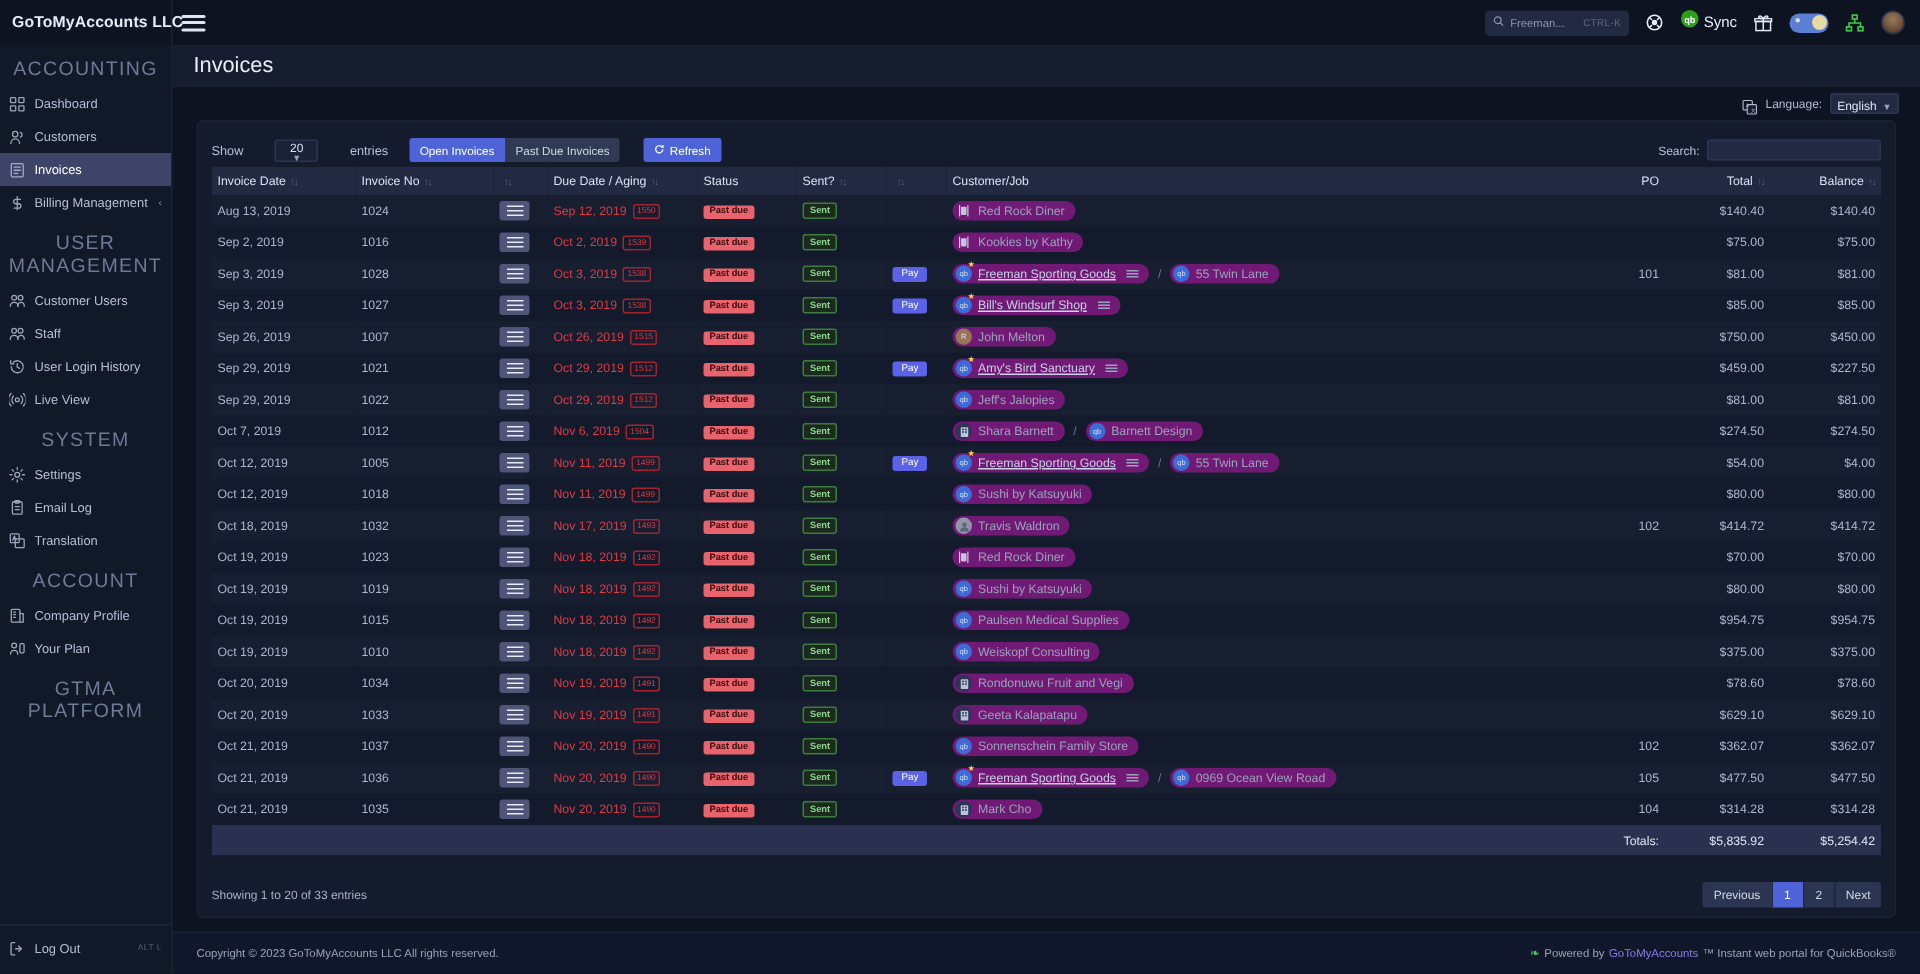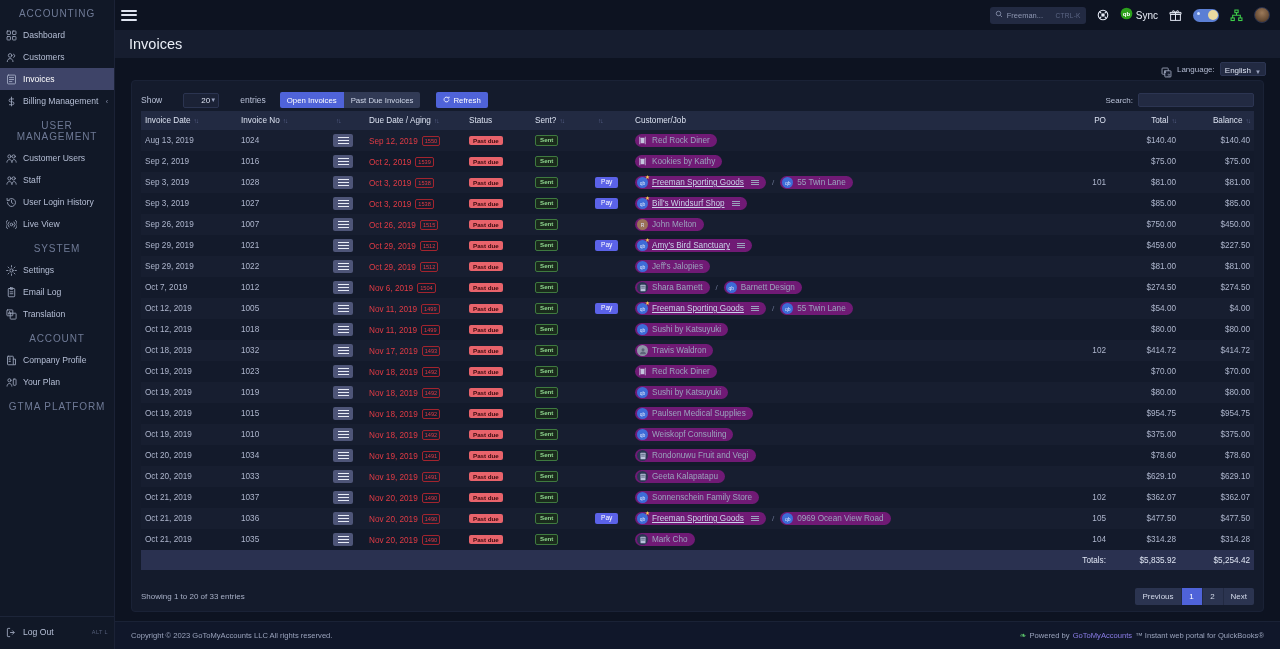--- a/index.html
+++ b/index.html
@@ -24,21 +24,21 @@
   .brand {
     height: 30px;
     display: flex; align-items: center;
     padding-left: 8px;
     font-size: 10.5px; font-weight: 700; color: #e8ecf6;
     letter-spacing: .1px;
     background: #0d1321;
     white-space: nowrap;
   }
   .sect-label {
-    font-size: 10px; letter-spacing: .9px;
+    font-size: 13px; letter-spacing: .9px;
     color: #6f7a96; text-transform: uppercase;
     text-align: center; padding: 8px 0 5px 0;
     font-weight: 400;
   }
   .nav-item {
     display: flex; align-items: center; gap: 6px;
     height: 22px; padding: 0 6px;
     font-size: 8.6px; color: #b6bfd6;
     cursor: pointer; white-space: nowrap;
     position: relative;
@@ -112,21 +112,21 @@
     padding: 8px 9px 6px 9px;
     height: 532px; display:flex; flex-direction:column;
     border:1px solid #1a2236;
   }
   .card-top { display:flex; align-items:center; gap:8px; height:22px; }
   .show-entries { display:flex; align-items:center; gap:21px; font-size:8.5px; color:#b9c1d7;}
   .entries-select {
     background:#1b2236; border:1px solid #2b3450; border-radius:2px;
     height:15px; width:29px; font-size:8px; color:#dfe4f2;
     display:flex; align-items:center; justify-content:space-between;
-    padding:0 17px; cursor:pointer;
+    padding:0 3px; cursor:pointer;flex-direction:column;
   }
   .entries-select .car { font-size:6px; color:#9aa3bf;}
   .btn-group { display:flex; margin-left:6px; }
   .btn-tab {
     height:16px; padding:0 7px; font-size:7.8px;
     display:flex; align-items:center; cursor:pointer;
     background:#2b3450; color:#cfd6e8; border:none;
   }
   .btn-tab.active { background:#4f63d9; color:#fff; }
   .btn-tab:first-child { border-radius:2px 0 0 2px;}
@@ -250,20 +250,21 @@
     margin-top:auto;
   }
   .footer .right { margin-left:auto; display:flex; align-items:center; gap:3px;}
   .footer .brandlink { color:#8b7de8; }
   .leaf { color:#5ac16a; font-size:8px; }
 </style>
 </head>
 <body>
 
 <div id="sidebar">
+  <div class="brand">GoToMyAccounts LLC</div>
   <div id="nav-sections">
       <div class="sect-label">ACCOUNTING</div>
       <div class="nav-item">
         <span class="nav-ico">
           <svg viewBox="0 0 16 16" fill="none" stroke="#b6bfd6" stroke-width="1.25" stroke-linecap="round" stroke-linejoin="round">
             <rect x="1.5" y="1.5" width="5" height="5" rx=".8"></rect>
             <rect x="9.5" y="1.5" width="5" height="5" rx=".8"></rect>
             <rect x="1.5" y="9.5" width="5" height="5" rx=".8"></rect>
             <rect x="9.5" y="9.5" width="5" height="5" rx=".8"></rect>
           </svg>

